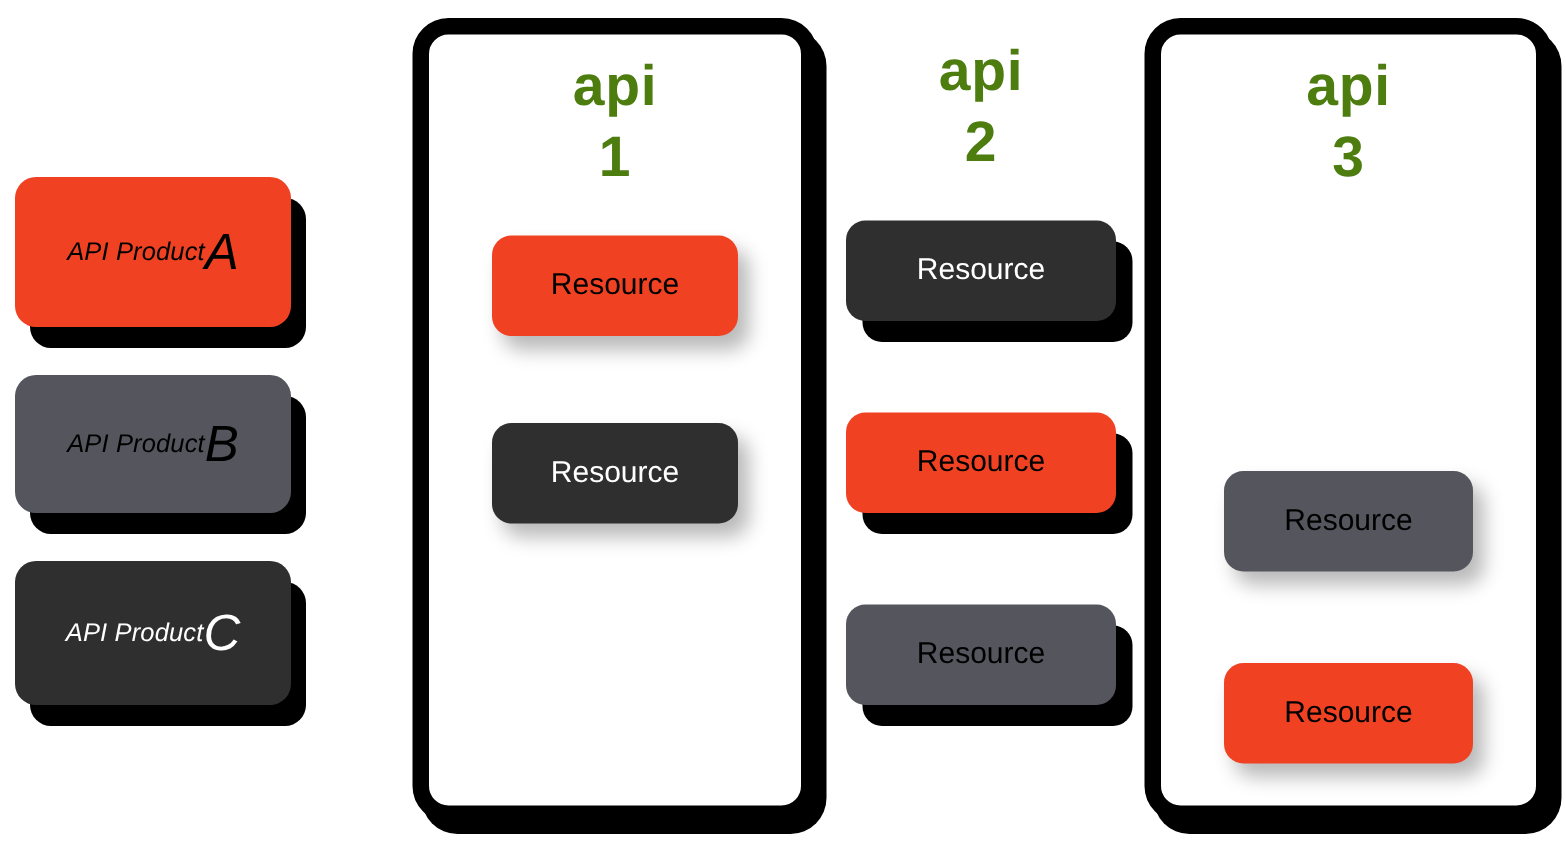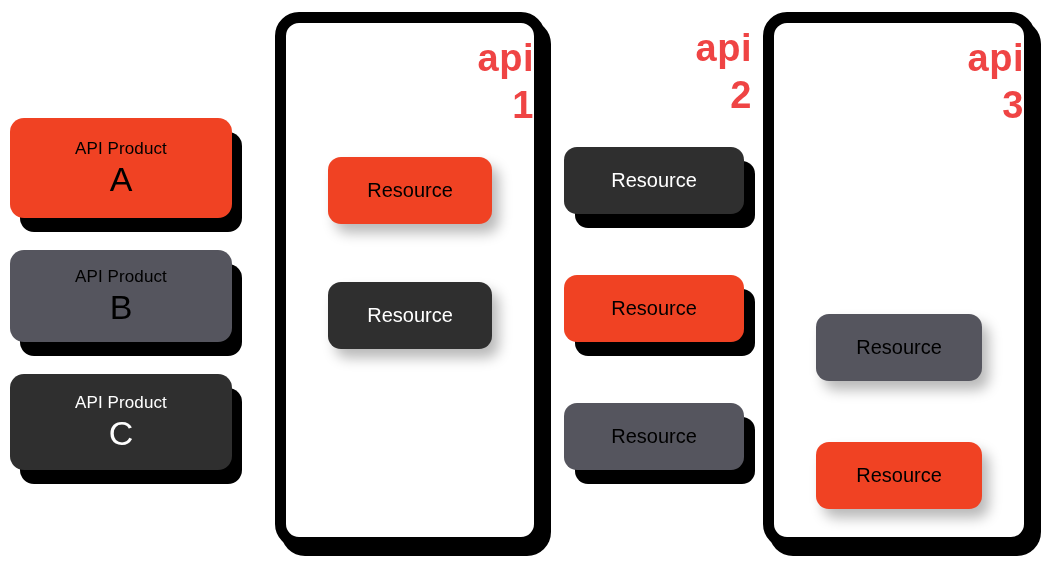--- a/index.html
+++ b/index.html
@@ -8,27 +8,28 @@
     background:#ffffff;
     font-family:"Liberation Sans", sans-serif;
     overflow:hidden;
   }
   #stage{position:relative;width:1044px;height:563px;}
 
   
   .products{position:absolute;left:10px;top:118px;width:240px;}
   .product-card{
     position:relative;
-    width:222px;
+    width:184px;
     border-radius:14px;
     box-sizing:border-box;
-    display:flex;flex-direction:column;
+    display:flex;flex-direction:row;
     align-items:center;justify-content:center;
     box-shadow:10px 14px 0 0 #000000;
     margin-bottom:32px;
+    font-style:italic;
   }
   .product-card .pc-top{
     font-size:17px;line-height:22px;
     letter-spacing:.1px;
   }
   .product-card .pc-letter{
     font-size:34px;line-height:38px;font-weight:400;
   }
   .pc-a{height:100px;background:#f04223;color:#000000;}
   .pc-b{height:92px;background:#55555e;color:#000000;}
@@ -38,22 +39,22 @@
   .api-col{position:absolute;top:12px;box-sizing:border-box;}
   .api-col.boxed{
     background:#ffffff;
     border:11px solid #000000;
     border-radius:24px;
     box-shadow:6px 8px 0 0 #000000;
   }
   .api-col.plain{background:transparent;}
 
   .api-label{
-    text-align:right;
-    color:#ef4444;
+    text-align:center;
+    color:#4d7c0f;
     font-weight:700;
     letter-spacing:.5px;
     user-select:none;
   }
   .api-label .api-word{
     display:block;font-size:38px;line-height:46px;
   }
   .api-label .api-num{
     display:block;font-size:38px;line-height:48px;
   }

